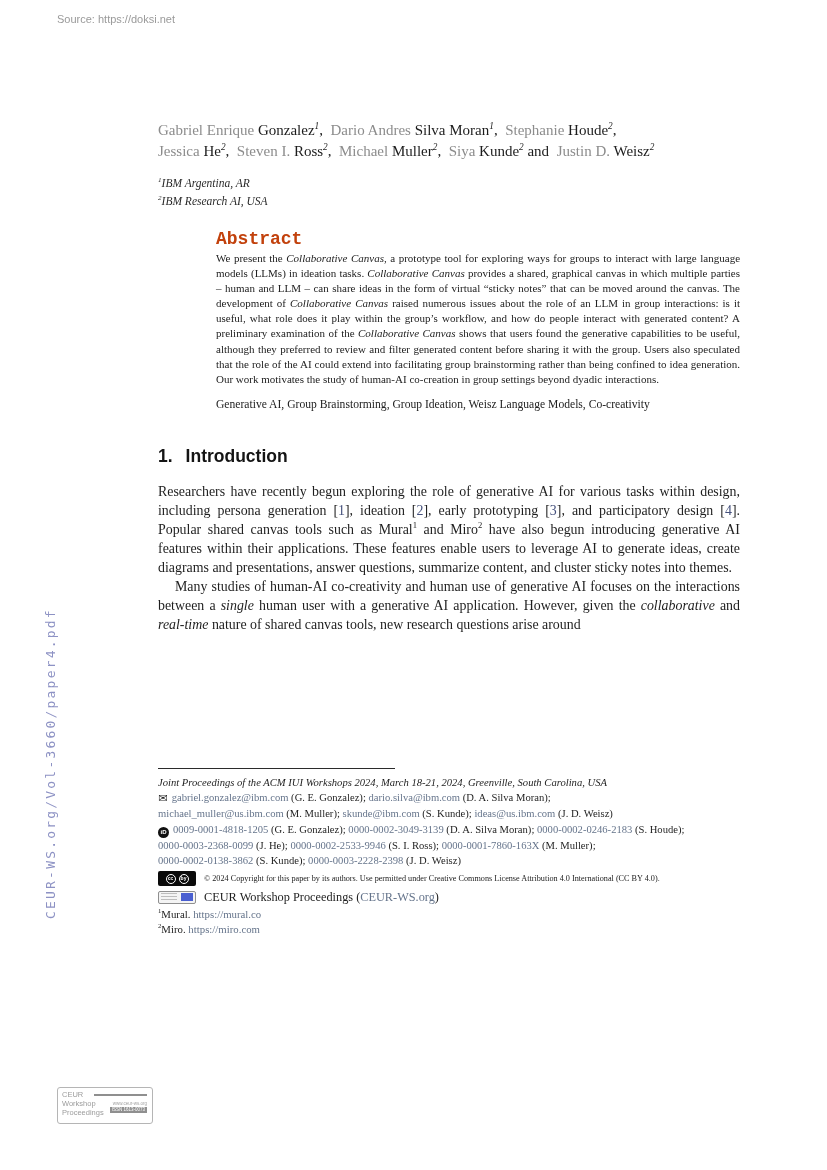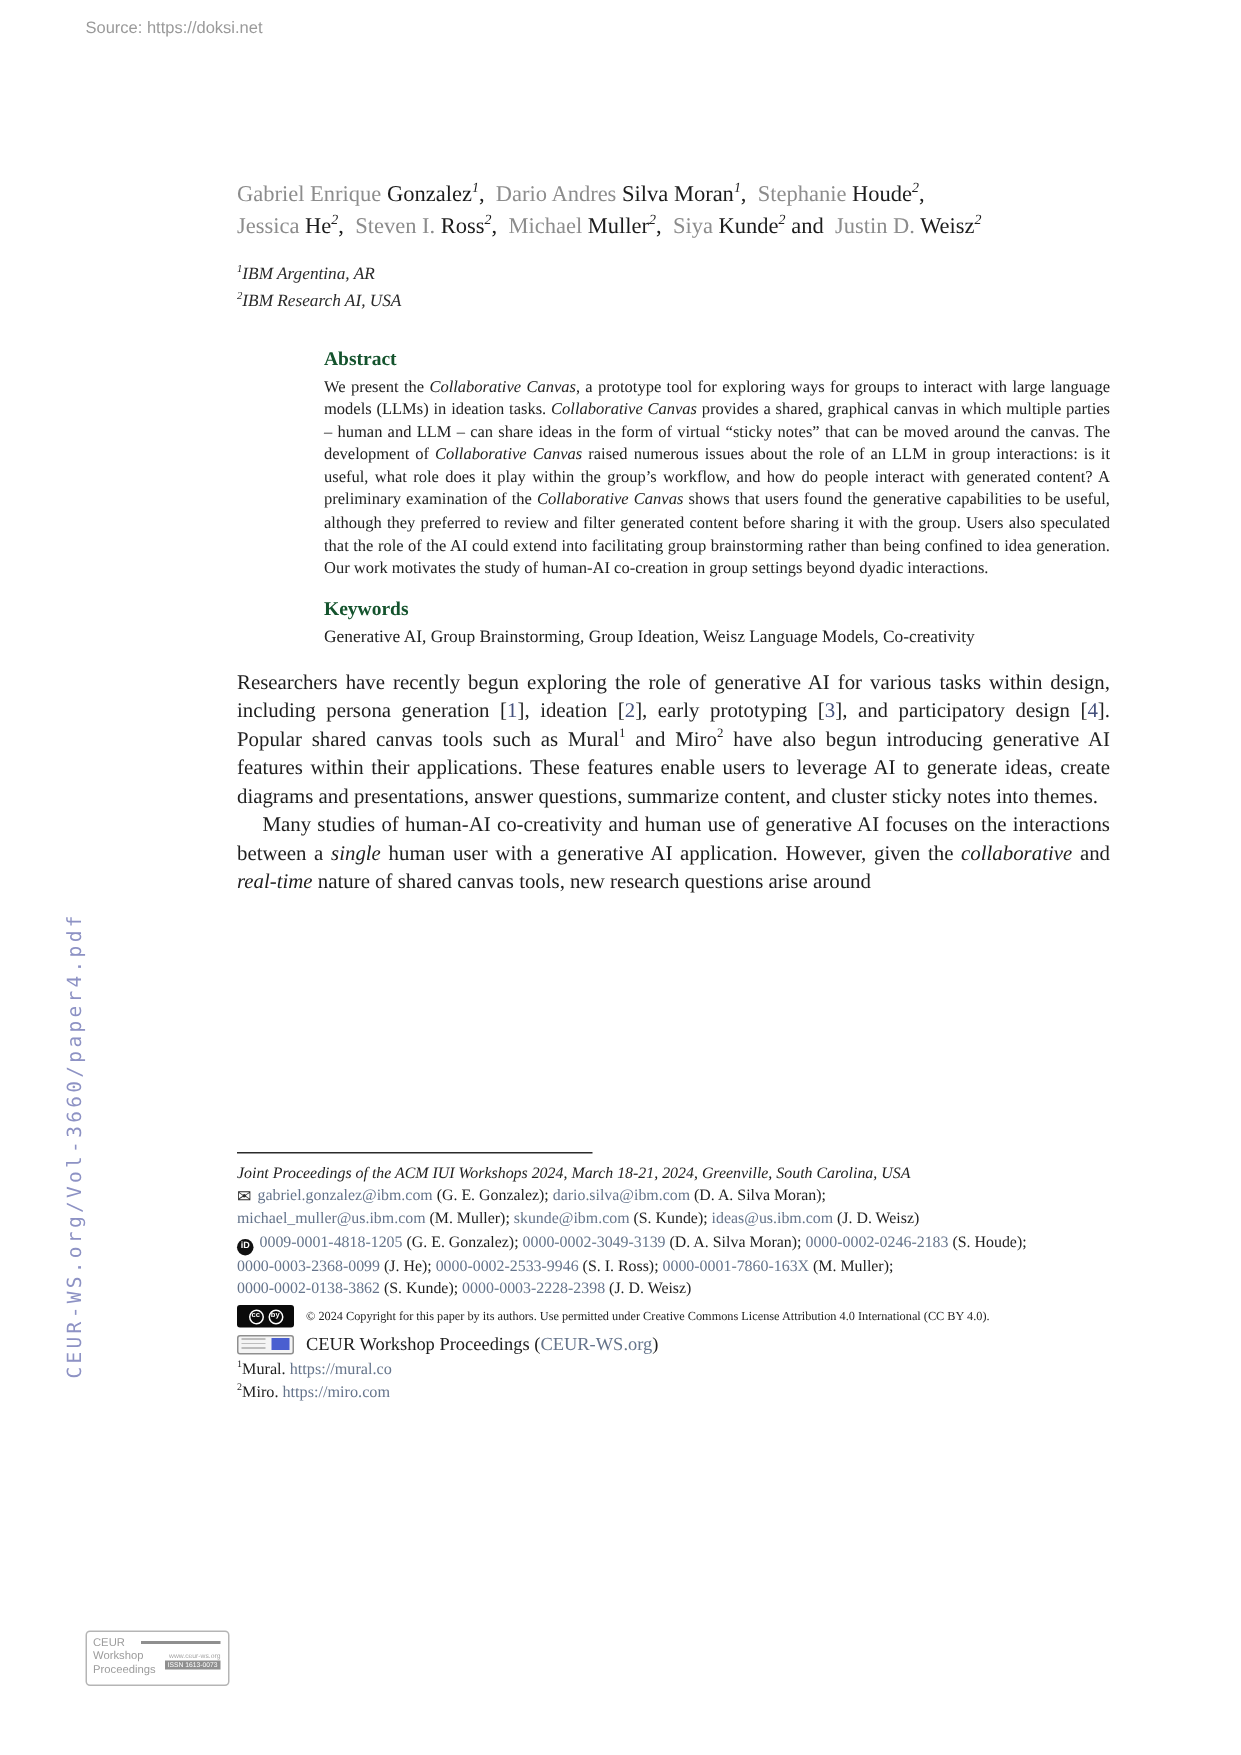--- a/index.html
+++ b/index.html
@@ -27,22 +27,22 @@
     font-size:22px; line-height:33px; color:#141414; letter-spacing:0.2px;
   }
   .authors { margin-top:10px; font-size:15px; line-height:21px; color:#1c1c1c; }
   .run-given { color:#8c8c8c; }
   sup { font-size:0.62em; line-height:0; }
   .run-sup { font-style:italic; }
   .affiliations { margin-top:13px; font-style:italic; font-size:11.5px; line-height:17.5px; color:#2a2a2a; }
   .affil-line { display:block; }
   .abstract-block { margin:20px 0 0 58px; width:524px; }
   .block-heading {
-    font-family:Liberation Serif, serif; font-weight:700;
-    font-size:13px; line-height:18px; color:#14532d;
+    font-family:Liberation Mono, monospace; font-weight:700;
+    font-size:18px; line-height:18px; color:#c2410c;
   }
   .abstract-text {
     margin-top:3px; font-size:11px; line-height:15.1px; text-align:justify; color:#222;
   }
   .keywords-block { margin-top:10px; }
   .keywords-text { margin-top:2px; font-size:11.6px; line-height:15px; color:#222; }
   .section-heading {
     margin-top:32px; font-family:"Liberation Sans", sans-serif; font-weight:700;
     font-size:17.5px; line-height:24px; color:#141414;
   }
@@ -118,25 +118,25 @@
 
     <div class="affiliations">
       <span class="affil-line"><sup class="run-supn">1</sup><span>IBM Argentina, AR</span></span>
       <span class="affil-line"><sup class="run-supn">2</sup><span>IBM Research AI, USA</span></span>
     </div>
 
     <div class="abstract-block">
       <div class="block-heading">Abstract</div>
       <div class="abstract-text"><span>We present the </span><span class="run-i">Collaborative Canvas</span><span>, a prototype tool for exploring ways for groups to interact with large language models (LLMs) in ideation tasks. </span><span class="run-i">Collaborative Canvas</span><span> provides a shared, graphical canvas in which multiple parties – human and LLM – can share ideas in the form of virtual “sticky notes” that can be moved around the canvas. The development of </span><span class="run-i">Collaborative Canvas</span><span> raised numerous issues about the role of an LLM in group interactions: is it useful, what role does it play within the group’s workflow, and how do people interact with generated content? A preliminary examination of the </span><span class="run-i">Collaborative Canvas</span><span> shows that users found the generative capabilities to be useful, although they preferred to review and filter generated content before sharing it with the group. Users also speculated that the role of the AI could extend into facilitating group brainstorming rather than being confined to idea generation. Our work motivates the study of human-AI co-creation in group settings beyond dyadic interactions.</span></div>
       <div class="keywords-block">
-        <div class="block-heading">Keywords</div>
         <div class="keywords-text">Generative AI, Group Brainstorming, Group Ideation, Weisz Language Models, Co-creativity</div>
       </div>
     </div>
 
+    <h2 class="section-heading"><span class="section-number">1.</span><span>Introduction</span></h2>
 
     <p class="body-para"><span>Researchers have recently begun exploring the role of generative AI for various tasks within design, including persona generation [</span><span class="run-cite">1</span><span>], ideation [</span><span class="run-cite">2</span><span>], early prototyping [</span><span class="run-cite">3</span><span>], and participatory design [</span><span class="run-cite">4</span><span>]. Popular shared canvas tools such as Mural</span><sup class="run-supn">1</sup><span> and Miro</span><sup class="run-supn">2</sup><span> have also begun introducing generative AI features within their applications. These features enable users to leverage AI to generate ideas, create diagrams and presentations, answer questions, summarize content, and cluster sticky notes into themes.</span></p>
     <p class="body-para indent"><span>Many studies of human-AI co-creativity and human use of generative AI focuses on the interactions between a </span><span class="run-i">single</span><span> human user with a generative AI application. However, given the </span><span class="run-i">collaborative</span><span> and </span><span class="run-i">real-time</span><span> nature of shared canvas tools, new research questions arise around</span></p>
   </div>
 
   <div class="footer">
     <div class="footnote-rule"></div>
     <div class="conference-line">Joint Proceedings of the ACM IUI Workshops 2024, March 18-21, 2024, Greenville, South Carolina, USA</div>
 
     <div class="foot-line"><span class="email-icon">✉</span><span><span class="run-link">gabriel.gonzalez@ibm.com</span><span> (G. E. Gonzalez); </span><span class="run-link">dario.silva@ibm.com</span><span> (D. A. Silva Moran);</span></span></div>

